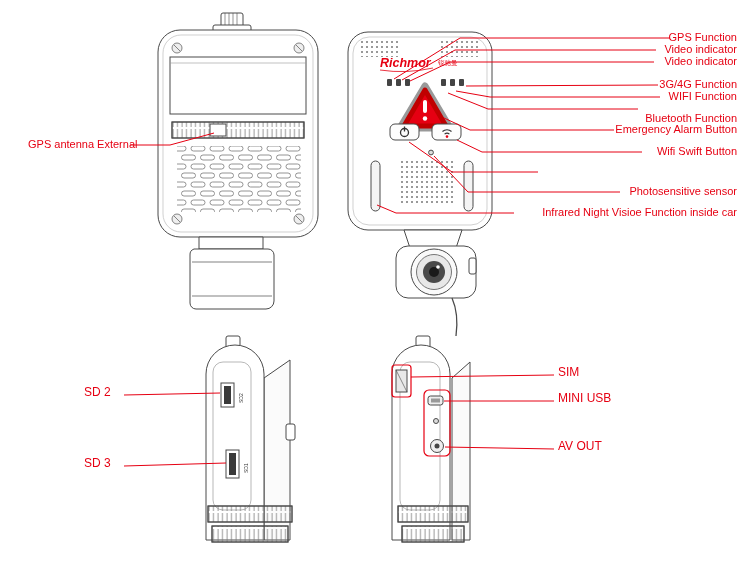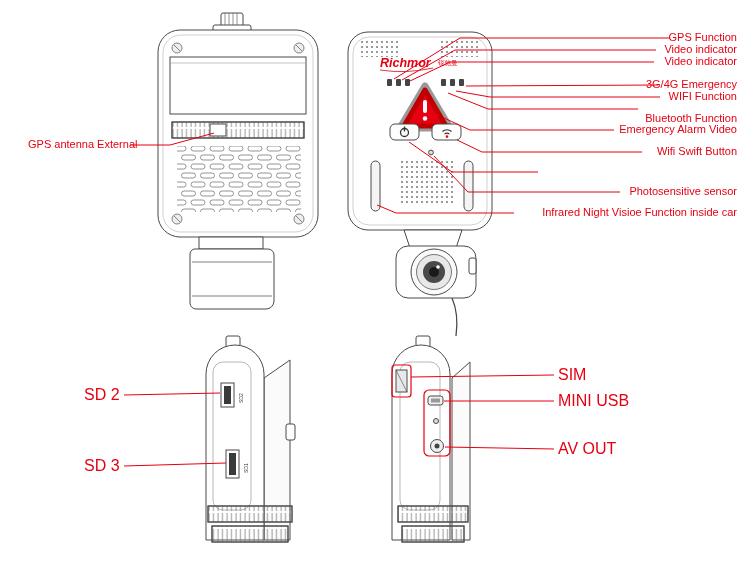--- a/index.html
+++ b/index.html
@@ -6,21 +6,21 @@
   .canvas{
     position:relative;width:746px;height:563px;background:#ffffff;overflow:hidden;
     font-family:"Liberation Sans",sans-serif;
   }
   .art{position:absolute;left:0;top:0;}
   .co{
     position:absolute;color:#e60012;font:11px/1.2 "Liberation Sans",sans-serif;
     white-space:nowrap;
   }
   .co.r{right:9px;text-align:center;}
-  .co.big{font-size:16px;line-height:1.1;}
+  .co.big{font-size:12px;line-height:1.1;}
   svg text{font-family:"Liberation Sans",sans-serif;}
 </style>
 </head>
 <body>
 
 <div class="canvas">
 
   <svg class="art" width="746" height="563" viewBox="0 0 746 563">
     <defs>
       <pattern id="vents" width="19" height="18" patternUnits="userSpaceOnUse">
@@ -198,24 +198,24 @@
       <path d="M124,466 L226,463"></path>
       <path d="M554,375 L411,377"></path>
       <path d="M554,401 L444,401"></path>
       <path d="M554,449 L445,447"></path>
     </g>
   </svg>
 
   <div class="co r" style="top:31px">GPS Function</div>
   <div class="co r" style="top:43px">Video indicator</div>
   <div class="co r" style="top:55px">Video indicator</div>
-  <div class="co r" style="top:78px">3G/4G Emergency</div>
+  <div class="co r" style="top:78px">3G/4G Function</div>
   <div class="co r" style="top:90px">WIFI Function</div>
   <div class="co r" style="top:112px">Bluetooth Function</div>
-  <div class="co r" style="top:123px">Emergency Alarm Video</div>
+  <div class="co r" style="top:123px">Emergency Alarm Button</div>
   <div class="co r" style="top:145px">Wifi Swift Button</div>
   <div class="co r" style="top:185px">Photosensitive sensor</div>
   <div class="co r" style="top:206px">Infrared Night Visioe Function inside car</div>
 
   <div class="co" style="left:28px;top:138px">GPS antenna External</div>
 
   <div class="co big" style="left:84px;top:386px">SD 2</div>
   <div class="co big" style="left:84px;top:457px">SD 3</div>
 
   <div class="co big" style="left:558px;top:366px">SIM</div>

